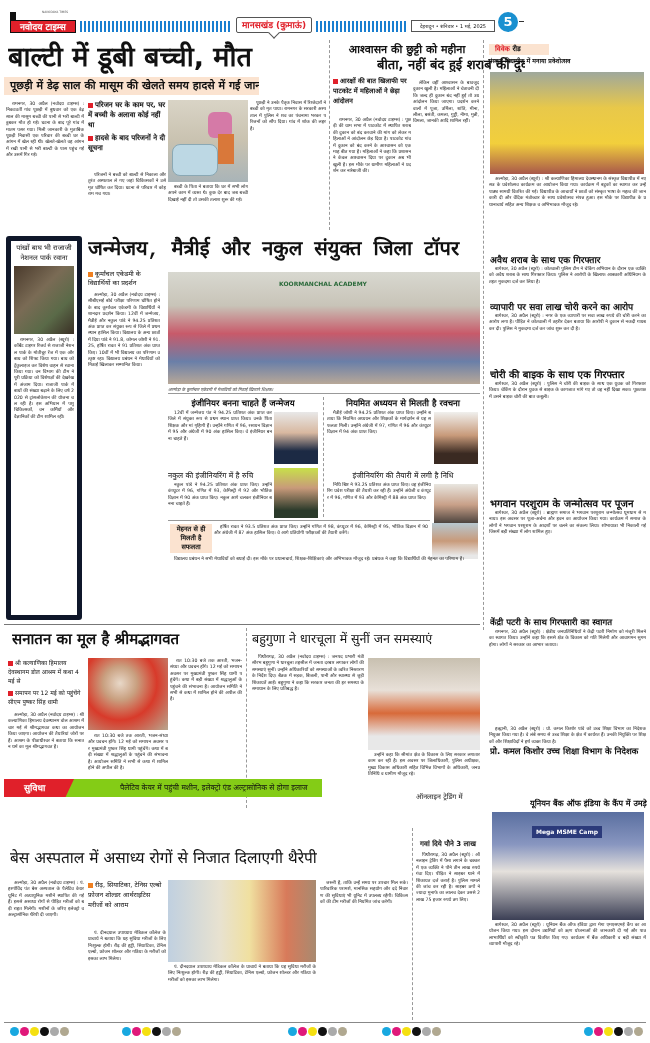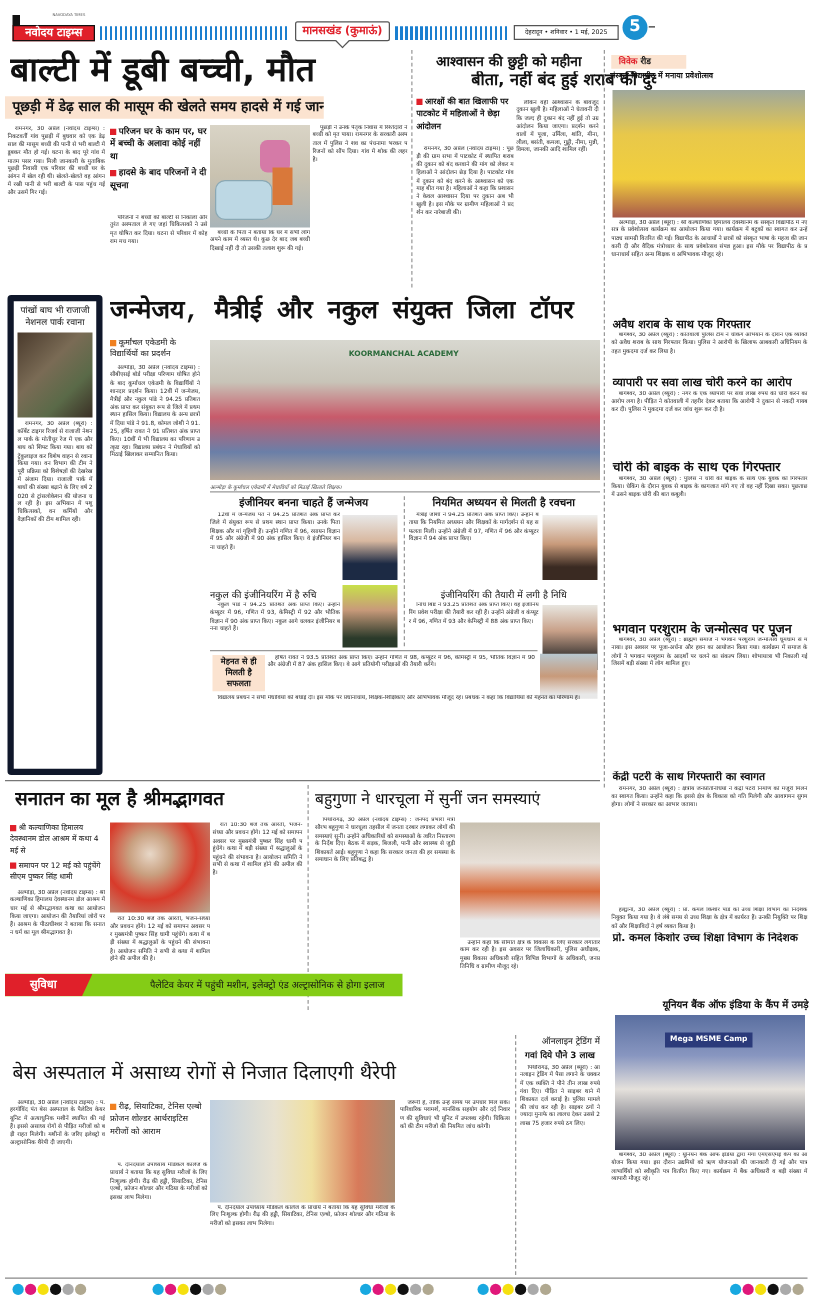--- a/index.html
+++ b/index.html
@@ -231,21 +231,21 @@
   </div>
 <div class="abs photo" style="left:168px;top:880px;width:148px;height:82px;background:linear-gradient(90deg,#c0d0e0 0%,#e8e2d0 35%,#f0e0a0 55%,#d87a5a 80%,#a88a70 100%);"></div>
 <div class="abs body-text" style="left:168px;top:964px;width:148px;height:56px;">
     <p>पं. दीनदयाल उपाध्याय मेडिकल कॉलेज के प्राचार्य ने बताया कि यह सुविधा मरीजों के लिए निःशुल्क होगी। रीढ़ की हड्डी, सियाटिका, टेनिस एल्बो, फ्रोजन शोल्डर और गठिया के मरीजों को इसका लाभ मिलेगा।</p>
   </div>
 <div class="abs body-text" style="left:320px;top:880px;width:88px;height:140px;">
     <p>जरूरी है, ताकि उन्हें समय पर उपचार मिल सके। पारिवारिक परामर्श, मानसिक सहयोग और दर्द निवारण की सुविधाएं भी यूनिट में उपलब्ध रहेंगी। चिकित्सकों की टीम मरीजों की नियमित जांच करेगी।</p>
   </div>
 
 <div class="vline" style="left:412px;top:828px;height:192px;"></div>
-<div class="abs hl" style="left:416px;top:828px;width:64px;font-size:7px;line-height:11px;text-align:right;font-weight:normal;">ऑनलाइन ट्रेडिंग में</div>
+<div class="abs hl" style="left:416px;top:792px;width:64px;font-size:7px;line-height:11px;text-align:left;font-weight:normal;">ऑनलाइन ट्रेडिंग में</div>
 <div class="abs hl" style="left:416px;top:839px;width:64px;font-size:7px;line-height:11px;text-align:center;font-weight:bold;">गवां दिये पौने 3 लाख</div>
 <div class="abs body-text" style="left:416px;top:852px;width:64px;height:168px;">
     <p>पिथौरागढ़, 30 अप्रैल (ब्यूरो) : ऑनलाइन ट्रेडिंग में पैसा लगाने के चक्कर में एक व्यक्ति ने पौने तीन लाख रुपये गंवा दिए। पीड़ित ने साइबर थाने में शिकायत दर्ज कराई है। पुलिस मामले की जांच कर रही है। साइबर ठगों ने ज्यादा मुनाफे का लालच देकर उससे 2 लाख 75 हजार रुपये ठग लिए।</p>
   </div>
 
 <div class="hline" style="left:4px;top:1022px;width:642px;border-top:1px solid #888;"></div>
 <div class="reg-row" style="left:10px;">
     <span style="background: rgb(24, 168, 224);"></span>
     <span style="background: rgb(224, 24, 122);"></span>
     <span style="background: rgb(245, 224, 16);"></span>

